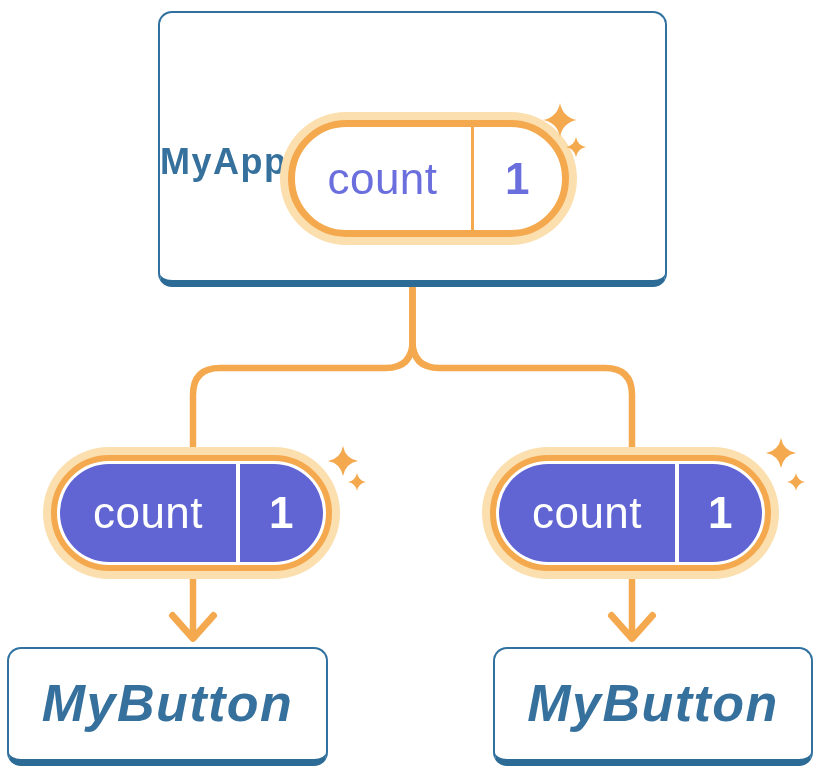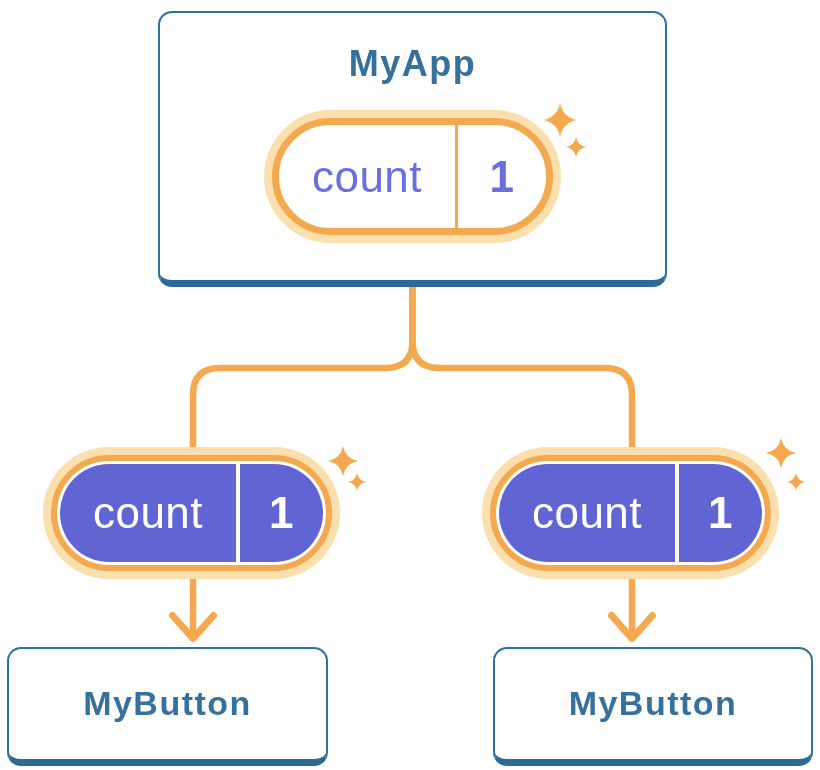--- a/index.html
+++ b/index.html
@@ -15,21 +15,21 @@
   .connector{fill:none;stroke:var(--orange);stroke-width:6.5;stroke-linecap:round;stroke-linejoin:round;}
   .arrowhead{stroke-width:7;}
   .sparkle{fill:var(--orange);}
 
   .card{
     position:absolute;background:#ffffff;z-index:1;
     border:2px solid var(--blue-border);
     border-bottom:7px solid var(--blue-band);
     border-radius:14px;
   }
-  .root-card{left:158px;top:11px;width:509px;height:276px;display:flex;flex-direction:column;align-items:center;padding-top:30px;}
+  .root-card{left:158px;top:11px;width:509px;height:276px;display:flex;flex-direction:row;align-items:center;padding-top:30px;}
   .card-title{color:var(--blue-text);font-weight:600;letter-spacing:1.5px;line-height:1.15;}
   .root-card .card-title{font-size:36px;}
 
   
   .pill-outline{
     margin-top:34px;width:281px;height:117px;display:flex;align-items:stretch;overflow:hidden;
     background:#ffffff;border:7px solid var(--orange);border-radius:999px;
     box-shadow:0 0 0 8px var(--orange-halo);
   }
   .pill-outline .pill-cell{color:var(--purple-text);}
@@ -50,21 +50,21 @@
   .pill-solid .pill-cell{color:#ffffff;}
   .solid-divider{width:4px;background:#ffffff;}
 
   .pill-cell{display:flex;align-items:center;justify-content:center;font-size:44px;letter-spacing:0.5px;}
   .pill-cell.name{width:176px;}
   .pill-cell.value{flex:1;font-weight:700;}
 
   .button-card{height:119px;top:647px;display:flex;align-items:center;justify-content:center;}
   .button-card.left{left:7px;width:321px;}
   .button-card.right{left:493px;width:320px;}
-  .button-card .card-title{font-size:34px;}
+  .button-card .card-title{font-size:52px;font-style:italic;}
 </style>
 </head>
 <body>
 
 <div class="canvas">
 
   <svg class="layer behind" viewBox="0 0 820 770">
     <path class="connector" d="M 412.5 286 L 412.5 341 Q 412.5 368 385.5 368 L 220 368 Q 193 368 193 395 L 193 452"></path>
     <path class="connector" d="M 412.5 286 L 412.5 341 Q 412.5 368 439.5 368 L 605 368 Q 632 368 632 395 L 632 452"></path>
     <path class="connector" d="M 193 566 L 193 637"></path>

